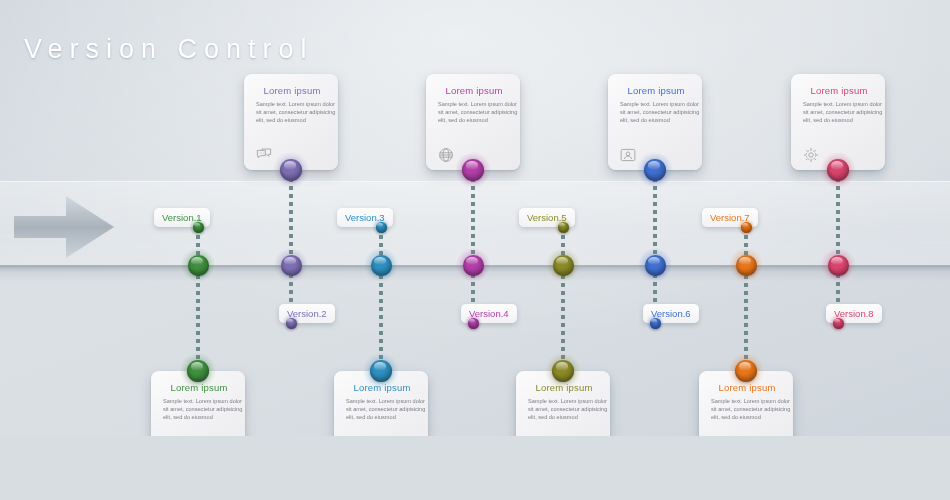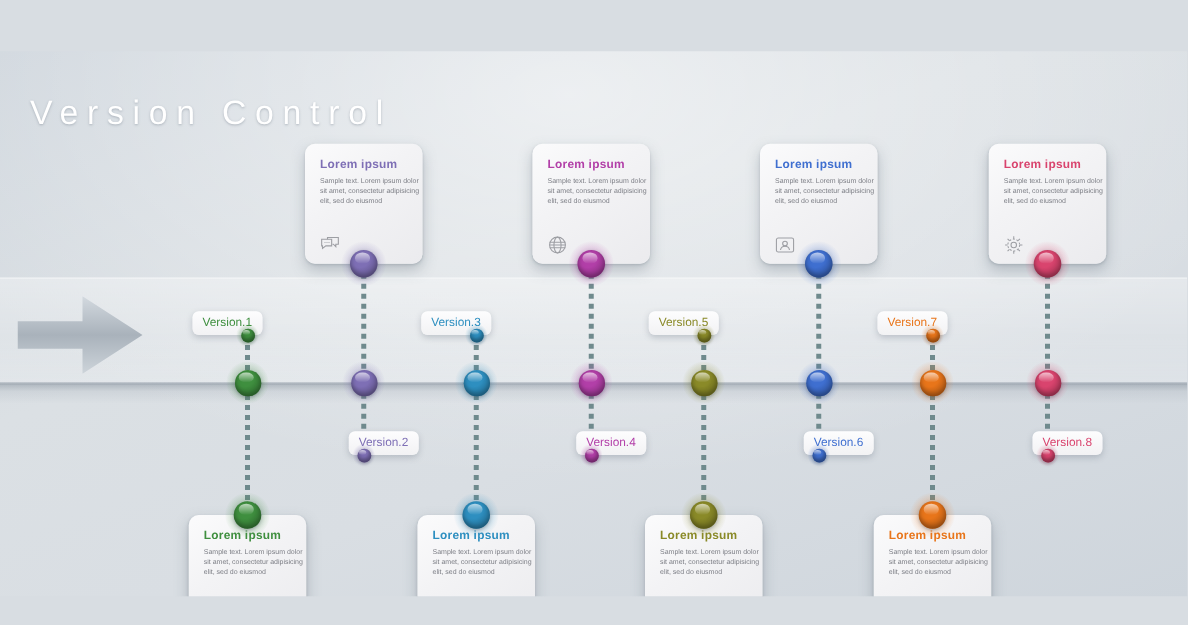--- a/index.html
+++ b/index.html
@@ -6,21 +6,20 @@
   body{
     width:950px;height:500px;overflow:hidden;
     font-family:"Liberation Sans","DejaVu Sans",sans-serif;
     background:#d8dde2;
   }
   #stage{
     position:relative;width:950px;height:436px;overflow:hidden;
     background:
       radial-gradient(ellipse 900px 500px at 48% 8%, rgba(255,255,255,.55) 0%, rgba(255,255,255,0) 62%),
       linear-gradient(160deg,#cfd6dd 0%,#dbe0e4 38%,#d9dee3 62%,#ced5dc 100%);
-    margin-top: 41px;
   }
 
   
   .band{
     position:absolute;left:0;right:0;top:181px;height:85px;
     background:linear-gradient(180deg,rgba(255,255,255,.34) 0%,rgba(255,255,255,.18) 55%,rgba(244,246,248,.30) 100%);
     border-top:1px solid rgba(255,255,255,.55);
   }
   .band-shadow{
     position:absolute;left:0;right:0;top:266px;height:16px;
@@ -42,21 +41,21 @@
     white-space:nowrap;
   }
 
   
   .card{
     position:absolute;width:94px;height:96px;border-radius:8px;
     background:linear-gradient(145deg,#fbfbfc 0%,#f3f3f5 40%,#ebebee 100%);
     box-shadow:0 5px 11px rgba(98,110,124,.34), 0 1px 2px rgba(98,110,124,.25);
     padding:11px 10px 8px 12px;box-sizing:border-box;
   }
-  .card .h{font-size:9.5px;font-weight:700;letter-spacing:.2px;margin:0 0 4px 0;line-height:11px;}
+  .card .h{font-size:9.5px;font-weight:400;letter-spacing:.2px;margin:0 0 4px 0;line-height:11px;text-align:center;}
   .card .b{font-size:5.6px;line-height:8.2px;color:#7d7f86;width:80px;margin:0;}
   .card .ic{position:absolute;left:12px;bottom:7px;width:16px;height:16px;opacity:.62;}
   .card .ic svg{display:block;}
 
   
   .pill{
     position:absolute;height:19px;border-radius:5px;
     background:linear-gradient(180deg,#fdfdfe,#f2f2f4);
     box-shadow:0 2px 5px rgba(98,110,124,.32);
     font-size:9.5px;line-height:19px;padding:0 8px;white-space:nowrap;

